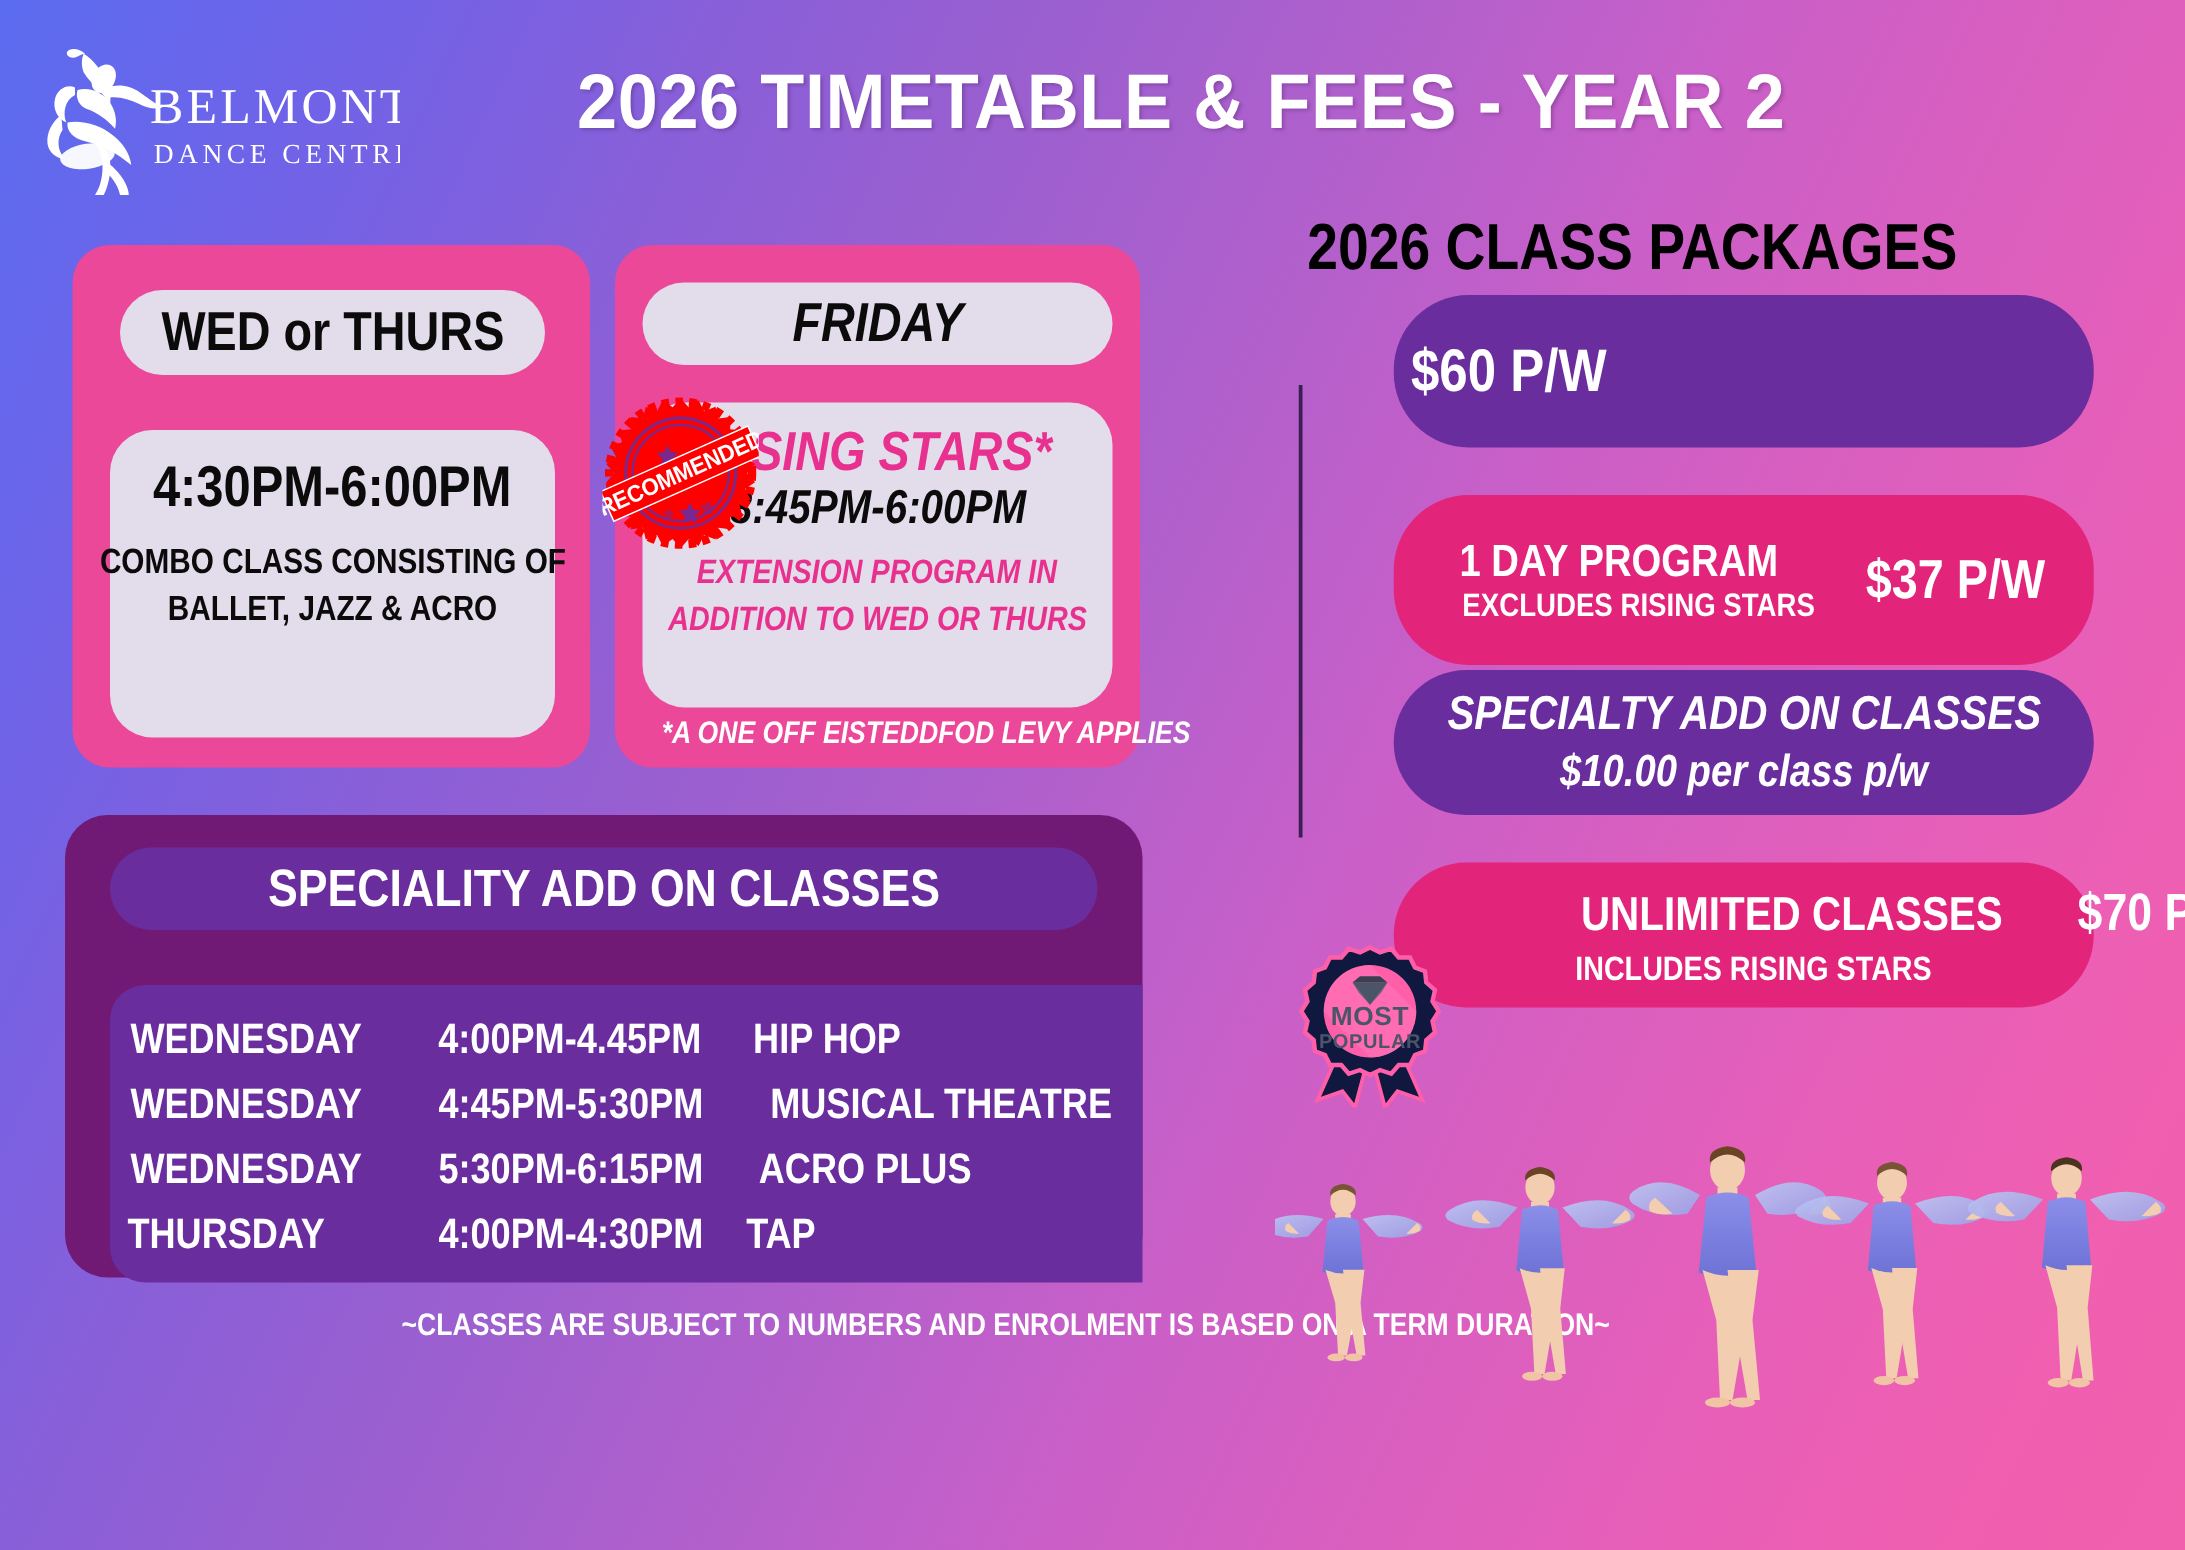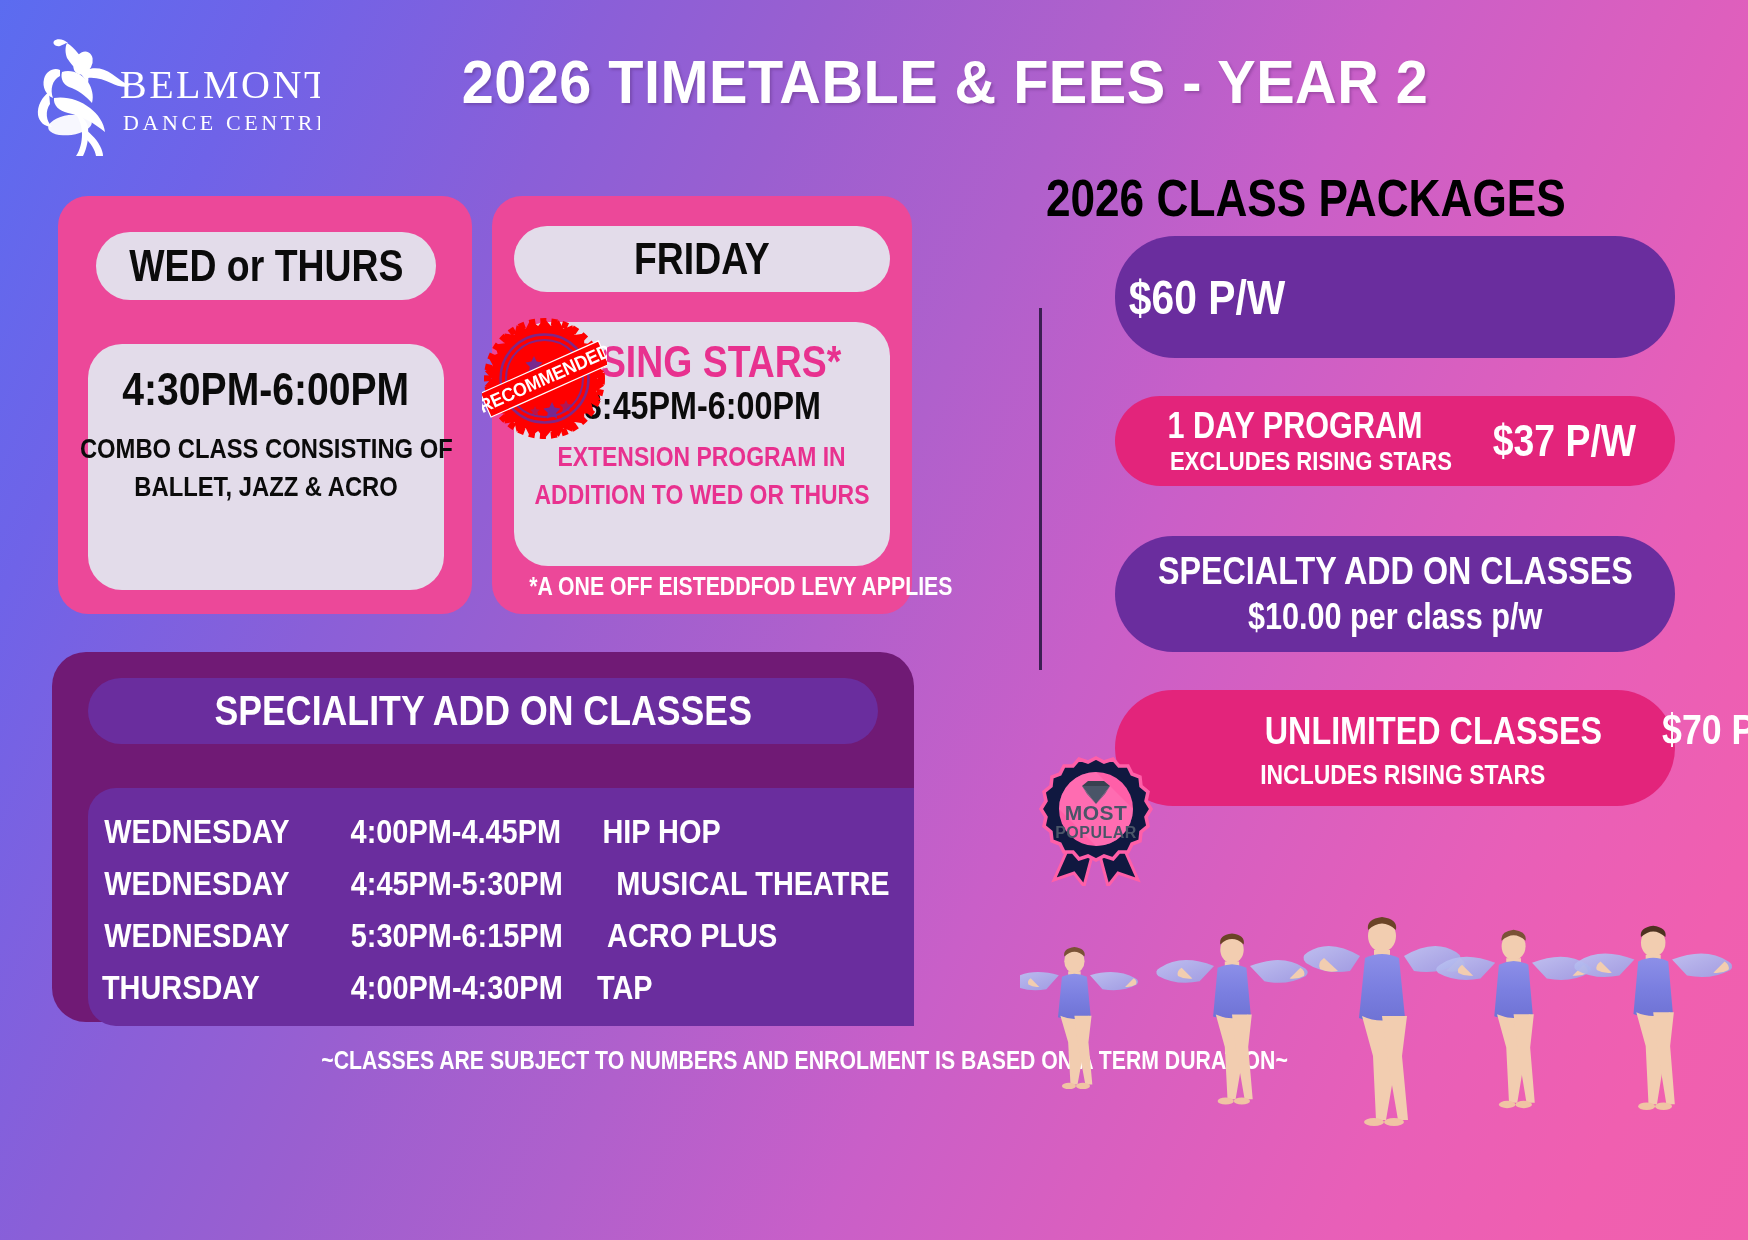--- a/index.html
+++ b/index.html
@@ -41,21 +41,21 @@
   }
   .cond85 { transform:scaleX(0.85); transform-origin:center; display:inline-block; white-space:nowrap; }
 
   
   .daycard {
     position:absolute;
     background:#ec4899;
     border-radius:30px;
   }
   #card-wed { left:58px; top:196px; width:414px; height:418px; }
-  #card-fri { left:492px; top:196px; width:420px; height:418px; }
+  #card-fri { left:492px; top:196px; width:420px; height:418px;font-style:italic; }
 
   .pillhead {
     position:absolute;
     background:#E3DCEA;
     border-radius:48px;
     display:flex; align-items:center; justify-content:center;
   }
   #card-wed .pillhead { left:38px; top:36px; width:340px; height:68px; }
   #card-fri .pillhead { left:22px; top:30px; width:376px; height:66px; }
   .pillhead span {
@@ -133,35 +133,35 @@
     text-align:center; font-weight:bold; font-size:52px; color:#000;
   }
   .pkrow {
     position:absolute; left:1115px; width:560px;
     border-radius:60px;
     display:flex; align-items:center;
   }
   .pkrow.purple { background:#6A2D9E; }
   .pkrow.pink   { background:#E3247B; }
   #pk1 { top:236px; height:122px; }
-  #pk2 { top:396px; height:90px; }
+  #pk2 { top:396px; height:136px; }
   #pk3 { top:536px; height:116px; }
   #pk4 { top:690px; height:116px; }
 
   .pk-left { flex:1 1 auto; padding-left:26px; }
   .pk-l1 { font-weight:bold; font-size:36px; color:#fff; line-height:1.16; white-space:nowrap; }
   .pk-l2 { font-weight:bold; font-size:26px; color:#fff; line-height:1.2; white-space:nowrap; }
   .pk-price {
     flex:0 0 auto; padding-right:22px;
     font-weight:bold; font-size:42px; color:#fff; white-space:nowrap;
   }
   
   #pk1 .pk-left { padding-left:46px; } #pk1 .pk-price { font-size:48px; padding-right:26px; }
   #pk2 .pk-left { padding-left:30px; } #pk2 .pk-price { font-size:44px; padding-right:26px; }
-  #pk3 { flex-direction:column; align-items:center; justify-content:center; }
+  #pk3 { flex-direction:column; align-items:center; justify-content:center;font-style:italic; }
   #pk3 .pk3l { font-weight:bold; font-size:38px; color:#fff; line-height:1.2; white-space:nowrap;}
   #pk3 .pk3s { font-weight:bold; font-size:36px; color:#fff; line-height:1.25; white-space:nowrap;}
   #pk4 { flex-direction:column; align-items:flex-start; justify-content:center; padding-left:120px;}
   #pk4 .pk4top { display:flex; align-items:baseline; gap:18px; }
   #pk4 .pk4l { font-weight:bold; font-size:38px; color:#ffffff; white-space:nowrap;}
   #pk4 .pk4p { font-weight:bold; font-size:42px; color:#fff; white-space:nowrap;}
   #pk4 .pk4s { font-weight:bold; font-size:27px; color:#fff; margin-top:6px; white-space:nowrap;}
 
   
   #badge { position:absolute; left:1030px; top:752px; width:132px; height:134px; z-index:9; }

